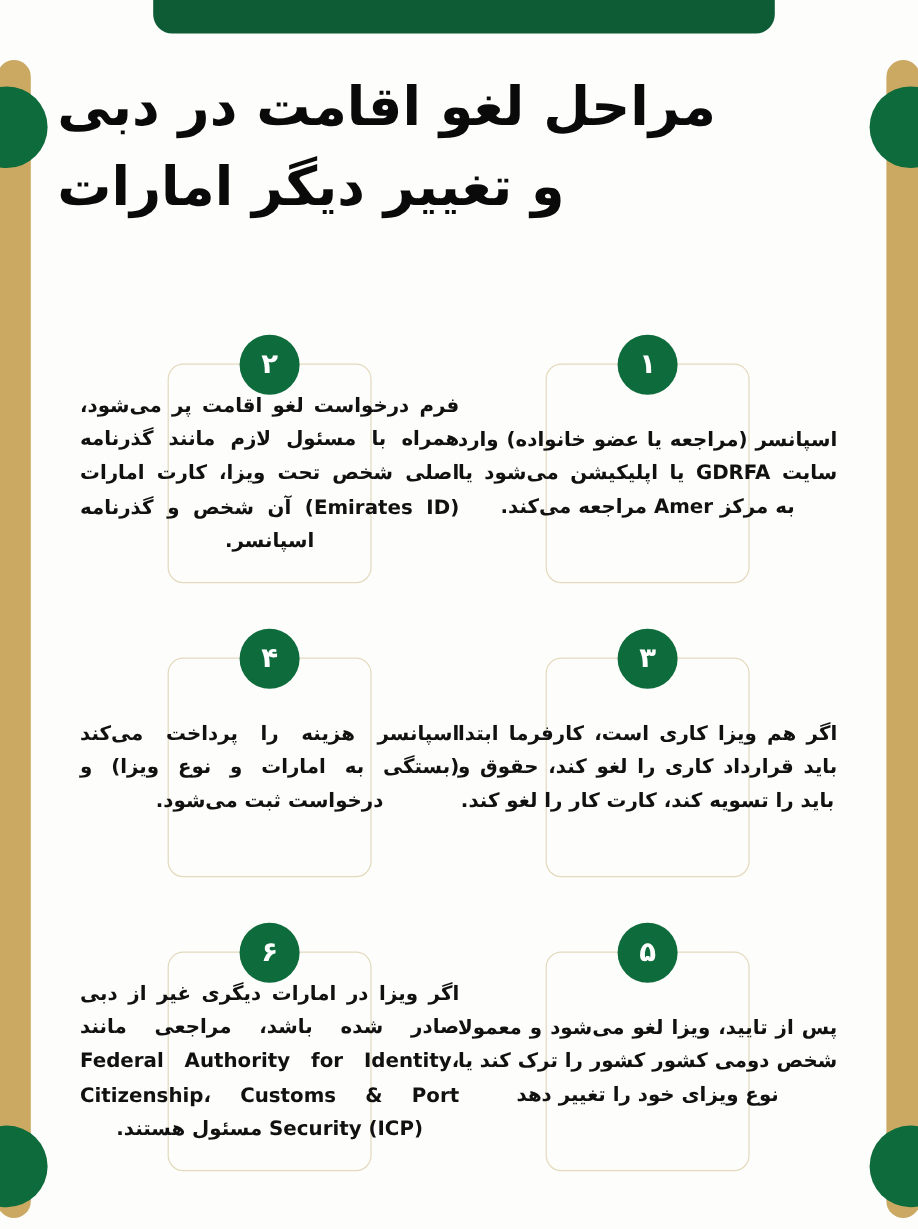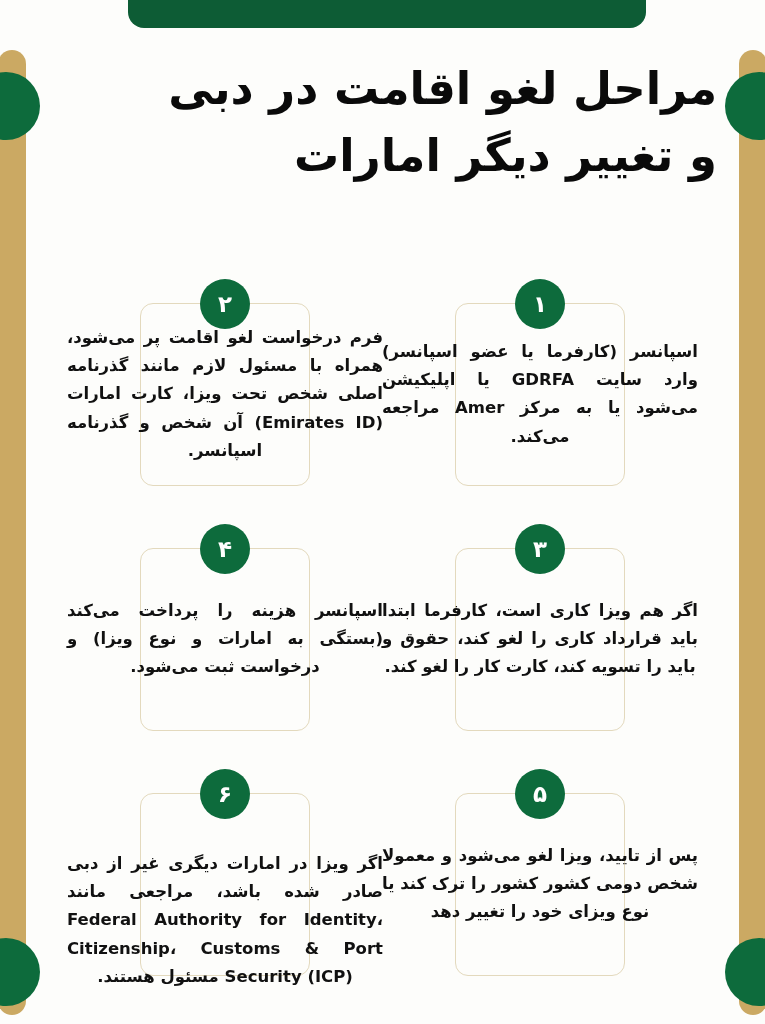--- a/index.html
+++ b/index.html
@@ -53,21 +53,21 @@
   .deco-circle.bl { left: -28px; top: 938px; }
   .deco-circle.br { right: -28px; top: 938px; }
 
   
   .title-block {
     position: absolute;
     top: 56px;
     right: 48px;
     left: 48px;
     z-index: 3;
-    text-align: right;
+    text-align: left;
   }
   .title-line {
     font-size: 45px;
     line-height: 1.48;
     font-weight: 900;
     color: #0a0a0a;
     letter-spacing: -0.5px;
     white-space: nowrap;
   }
 
@@ -119,21 +119,21 @@
     transform: translateY(-50%);
     text-align: justify;
     text-align-last: center;
     font-size: 16.5px;
     line-height: 1.72;
     font-weight: 700;
     color: #111111;
     direction: rtl;
     padding: 0 2px;
   }
-  .card-text.ltr-mix { text-align: justify; text-align-last: center; margin-top: 36px; }
+  .card-text.ltr-mix { text-align: justify; text-align-last: center; }
 </style>
 </head>
 <body style="background: rgb(253, 253, 251);">
 
 <div class="deco-top-bar" style="background: rgb(13, 92, 53);"></div>
 
 <div class="bar left" style="background: rgb(203, 169, 99);"></div>
 <div class="bar right" style="background: rgb(203, 169, 99);"></div>
 
 <div class="deco-circle tl" style="background: rgb(13, 107, 60);"></div>
@@ -143,21 +143,21 @@
 
 <div class="title-block">
   <div class="title-line">مراحل لغو اقامت در دبی</div>
   <div class="title-line">و تغییر دیگر امارات</div>
 </div>
 
 <div class="grid">
 
   <div class="card" style="border-color: rgb(227, 217, 189);">
     <div class="badge" style="background: rgb(13, 107, 60);">۱</div>
-    <div class="card-text">اسپانسر (کارفرما یا عضو اسپانسر) وارد سایت GDRFA یا اپلیکیشن می‌شود یا به مرکز Amer مراجعه می‌کند.</div>
+    <div class="card-text">اسپانسر (مراجعه یا عضو خانواده) وارد سایت GDRFA یا اپلیکیشن می‌شود یا به مرکز Amer مراجعه می‌کند.</div>
   </div>
 
   <div class="card" style="border-color: rgb(227, 217, 189);">
     <div class="badge" style="background: rgb(13, 107, 60);">۲</div>
     <div class="card-text">فرم درخواست لغو اقامت پر می‌شود، همراه با مسئول لازم مانند گذرنامه اصلی شخص تحت ویزا، کارت امارات (Emirates ID) آن شخص و گذرنامه اسپانسر.</div>
   </div>
 
   <div class="card" style="border-color: rgb(227, 217, 189);">
     <div class="badge" style="background: rgb(13, 107, 60);">۳</div>
     <div class="card-text">اگر هم ویزا کاری است، کارفرما ابتدا باید قرارداد کاری را لغو کند، حقوق و باید را تسویه کند، کارت کار را لغو کند.</div>

